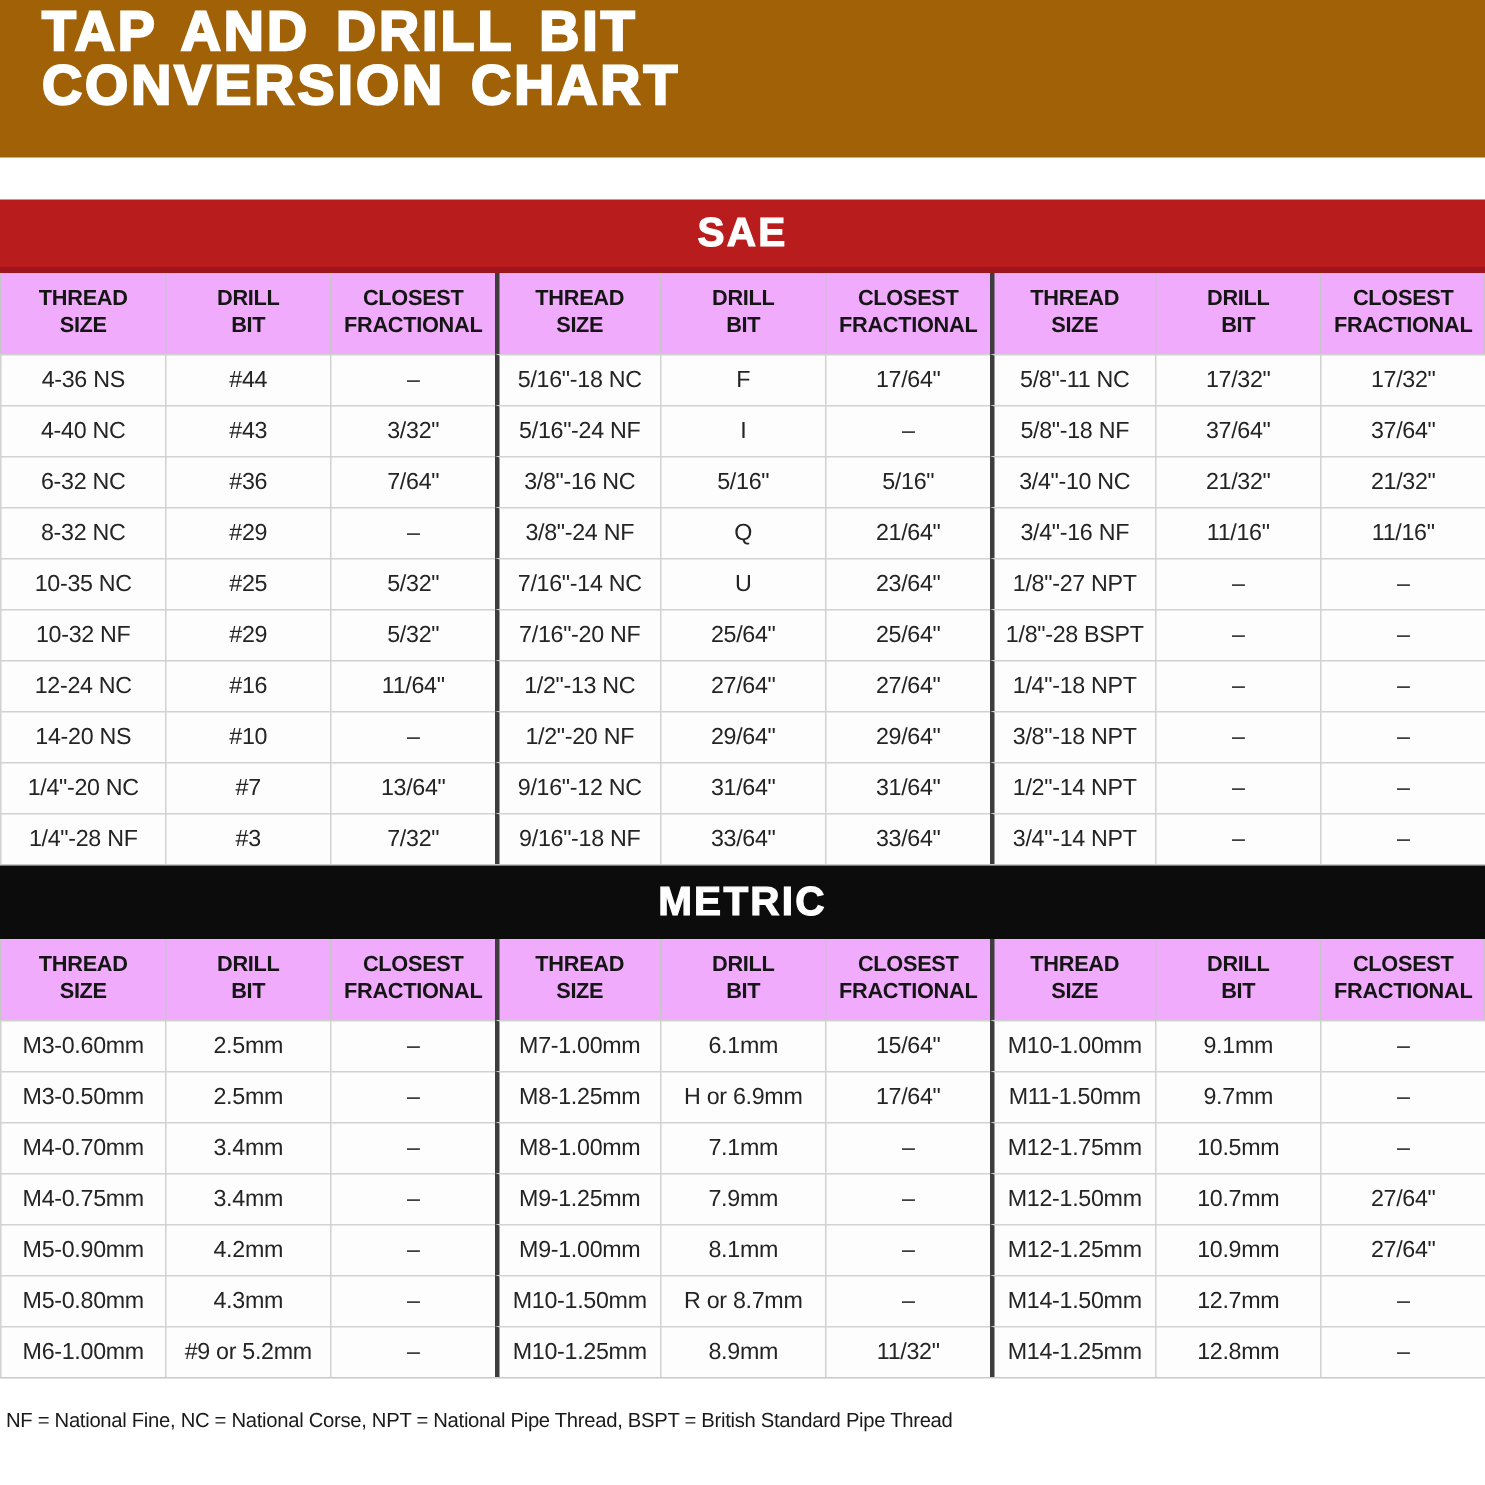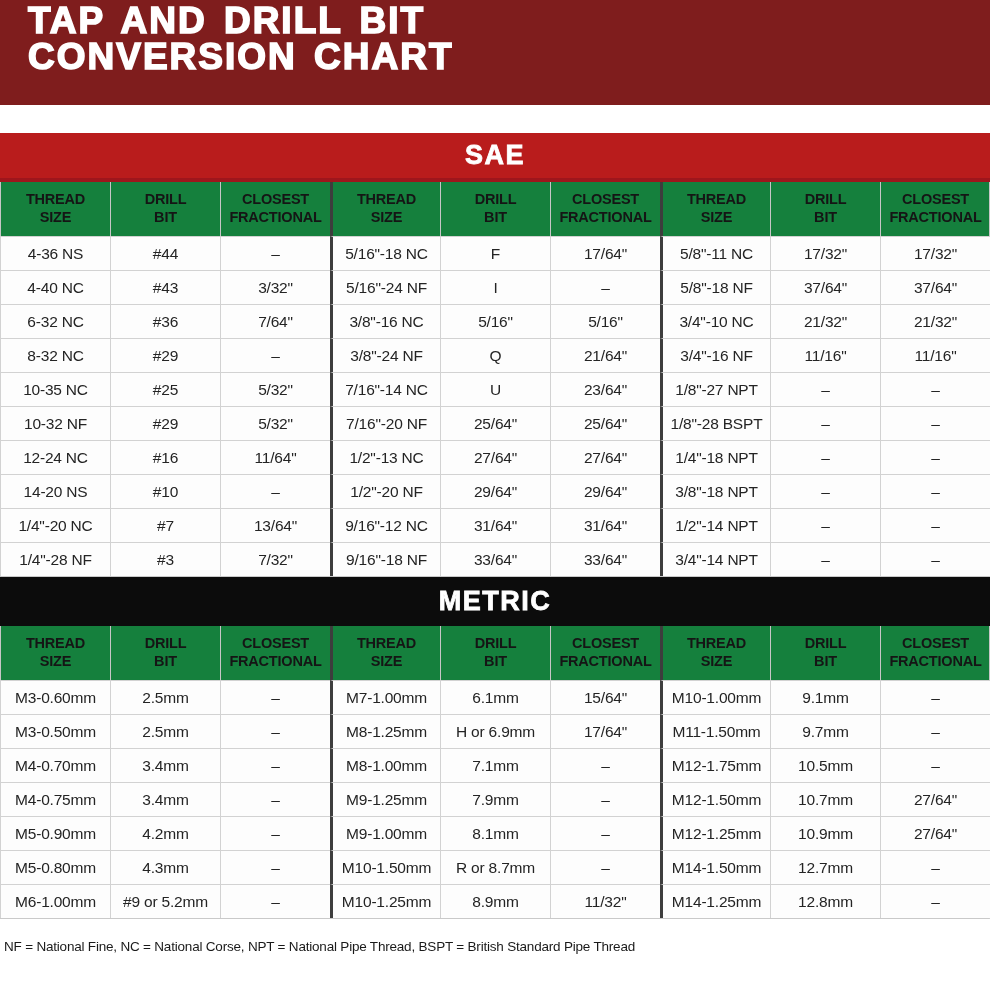--- a/index.html
+++ b/index.html
@@ -6,21 +6,21 @@
   body {
     width: 990px; height: 990px; overflow: hidden;
     background: #ffffff;
     font-family: "Liberation Sans", sans-serif;
     -webkit-font-smoothing: antialiased;
   }
 
   
   .banner {
     width: 990px; height: 105px;
-    background: #7f1d1d;
+    background: #a16207;
     box-sizing: border-box;
     padding: 3px 0 0 28px;
   }
   .banner .title-line {
     color: #ffffff;
     font-weight: bold;
     font-size: 37px;
     line-height: 36px;
     letter-spacing: 2px;
     word-spacing: 5px;
@@ -47,21 +47,21 @@
     margin-top: 28px;
   }
   .metric-bar {
     background: #0c0c0c;
   }
 
   
   .col-headers {
     display: grid;
     grid-template-columns: repeat(9, 110px);
-    background: #15803d;
+    background: #f0abfc;
     border-right: 1px solid #c6c6c6;
     box-sizing: border-box;
   }
   .hcell {
     height: 54px;
     display: flex; align-items: center; justify-content: center;
     text-align: center;
     font-weight: bold;
     font-size: 14.5px;
     line-height: 1.22;

